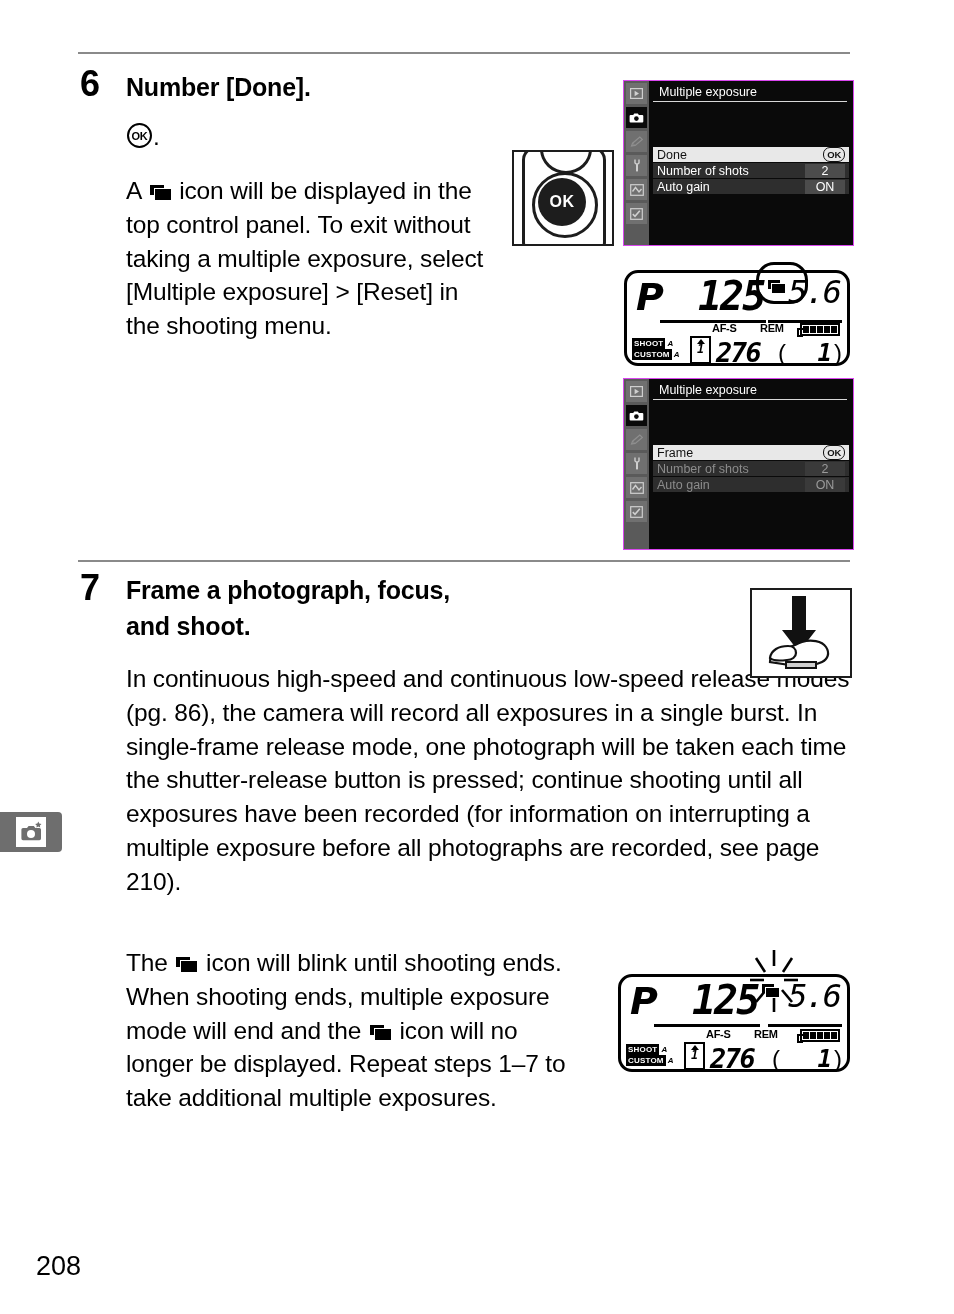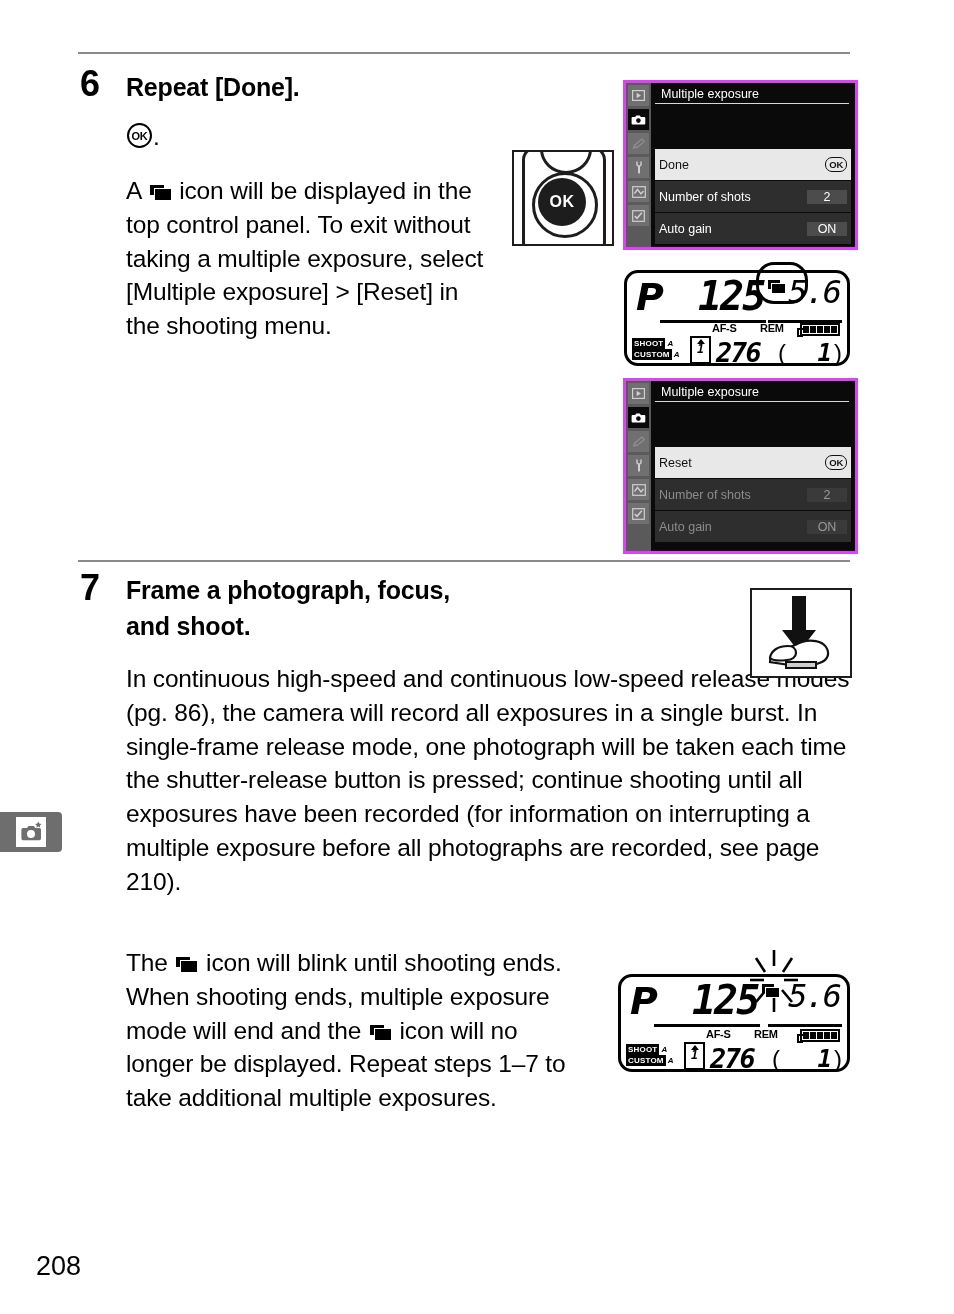--- a/index.html
+++ b/index.html
@@ -190,21 +190,21 @@
     border: 2px solid #1d1d1d;
     background: #fff;
   }
 
   
   .menu-shot {
     position: absolute;
     width: 229px;
     height: 164px;
     background: #0a0a0a;
-    border: 3px solid #d946ef;
+    border: 1px solid #d946ef;
     display: flex;
     overflow: hidden;
   }
   .menu-shot.shot1 { left: 623px; top: 80px; }
   .menu-shot.shot2 { left: 623px; top: 378px; height: 170px; }
 
   .menu-rail {
     width: 25px;
     background: #5a5a5a;
     display: flex;
@@ -243,23 +243,23 @@
     border-bottom: 1.5px solid #d8d8d8;
     margin: 1px 6px 0 4px;
     white-space: nowrap;
   }
   .menu-rows {
     position: absolute;
     left: 0; right: 0;
     top: 66px;
   }
   .menu-row {
-    height: 31px;
+    height: 15px;
     display: flex;
-    align-items: center;
+    align-items: flex-end;
     margin: 0 4px 1px 4px;
     padding: 0 4px;
     font-size: 12.5px;
     color: #ffffff;
     background: #2e2e2e;
   }
   .menu-row.selected {
     background: #e8e8e8;
     color: #111111;
   }
@@ -509,21 +509,21 @@
         <path d="M4 7 h4 l1.6 -2 h5.2 l1.6 2 h4 a1.6 1.6 0 0 1 1.6 1.6 v9 a1.6 1.6 0 0 1 -1.6 1.6 h-16.4 a1.6 1.6 0 0 1 -1.6 -1.6 v-9 a1.6 1.6 0 0 1 1.6 -1.6 z" fill="#6e6e6e"></path>
         <circle cx="12" cy="13" r="4" fill="#ffffff"></circle>
         <path d="M19.3 0.6 l0.95 2.0 l2.2 0.3 l-1.6 1.5 l0.4 2.2 l-1.95 -1.05 l-1.95 1.05 l0.4 -2.2 l-1.6 -1.5 l2.2 -0.3 z" fill="#6e6e6e"></path>
       </svg>
     </div>
   </div>
 
   <div class="step-num step6-num">6</div>
 
   <div class="step-title step6-title">
-    <span>Repeat</span><span> [Done].</span>
+    <span>Number</span><span> [Done].</span>
   </div>
 
   <div class="body-text p6a">
     <span class="ok-glyph"><span>OK</span></span><span>.</span>
   </div>
 
   <div class="body-text p6b">
     <span>A </span><span class="me-glyph"></span><span> icon will be displayed in the top control panel.  To exit without taking a multiple exposure, select [Multiple exposure] &gt; [Reset] in the shooting menu.</span>
   </div>
 
@@ -663,21 +663,21 @@
         <svg width="13" height="12" viewBox="0 0 13 12">
             <rect x="0.7" y="0.7" width="11.6" height="10.6" fill="none" stroke="#cfcfcf" stroke-width="1.2"></rect>
             <path d="M2.8 6.2 L5 8.3 L9.8 2.8" fill="none" stroke="#cfcfcf" stroke-width="1.6"></path>
           </svg>
       </div>
     </div>
     <div class="menu-body">
       <div class="menu-header">Multiple exposure</div>
       <div class="menu-rows">
         <div class="menu-row selected">
-          <span class="row-label">Reset</span>
+          <span class="row-label">Frame</span>
           <span class="ok-badge">OK</span>
         </div>
         <div class="menu-row dimmed">
           <span class="row-label">Number of shots</span>
           <span class="row-value">2</span>
         </div>
         <div class="menu-row dimmed">
           <span class="row-label">Auto gain</span>
           <span class="row-value">ON</span>
         </div>

